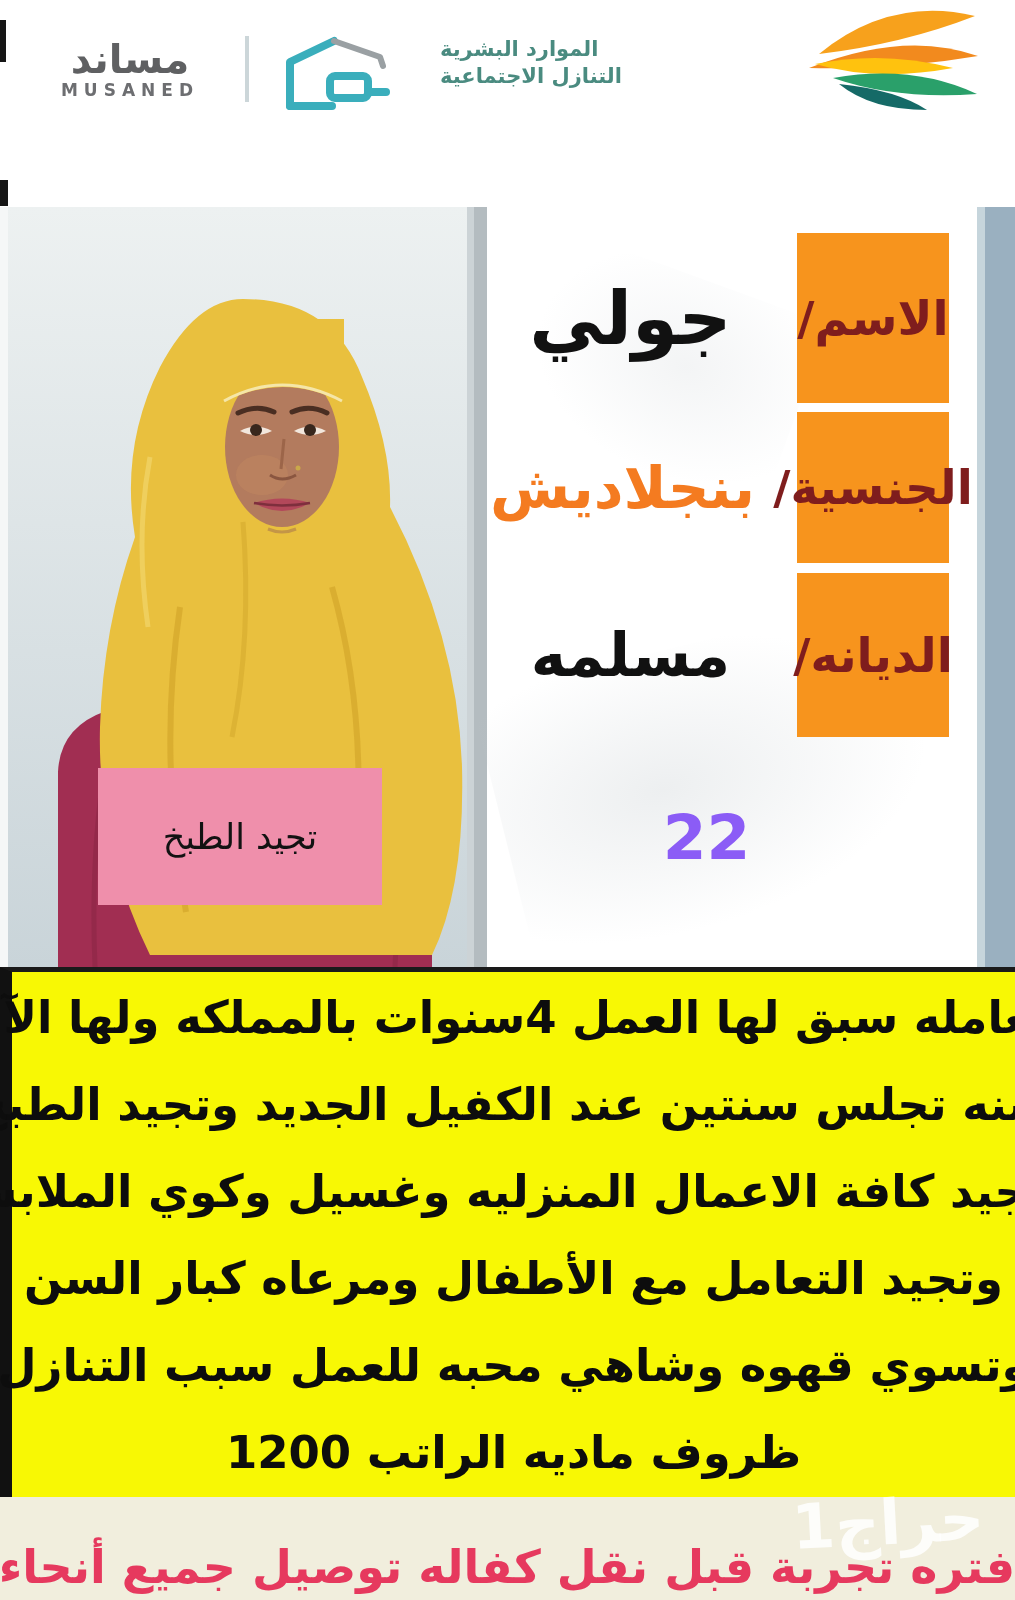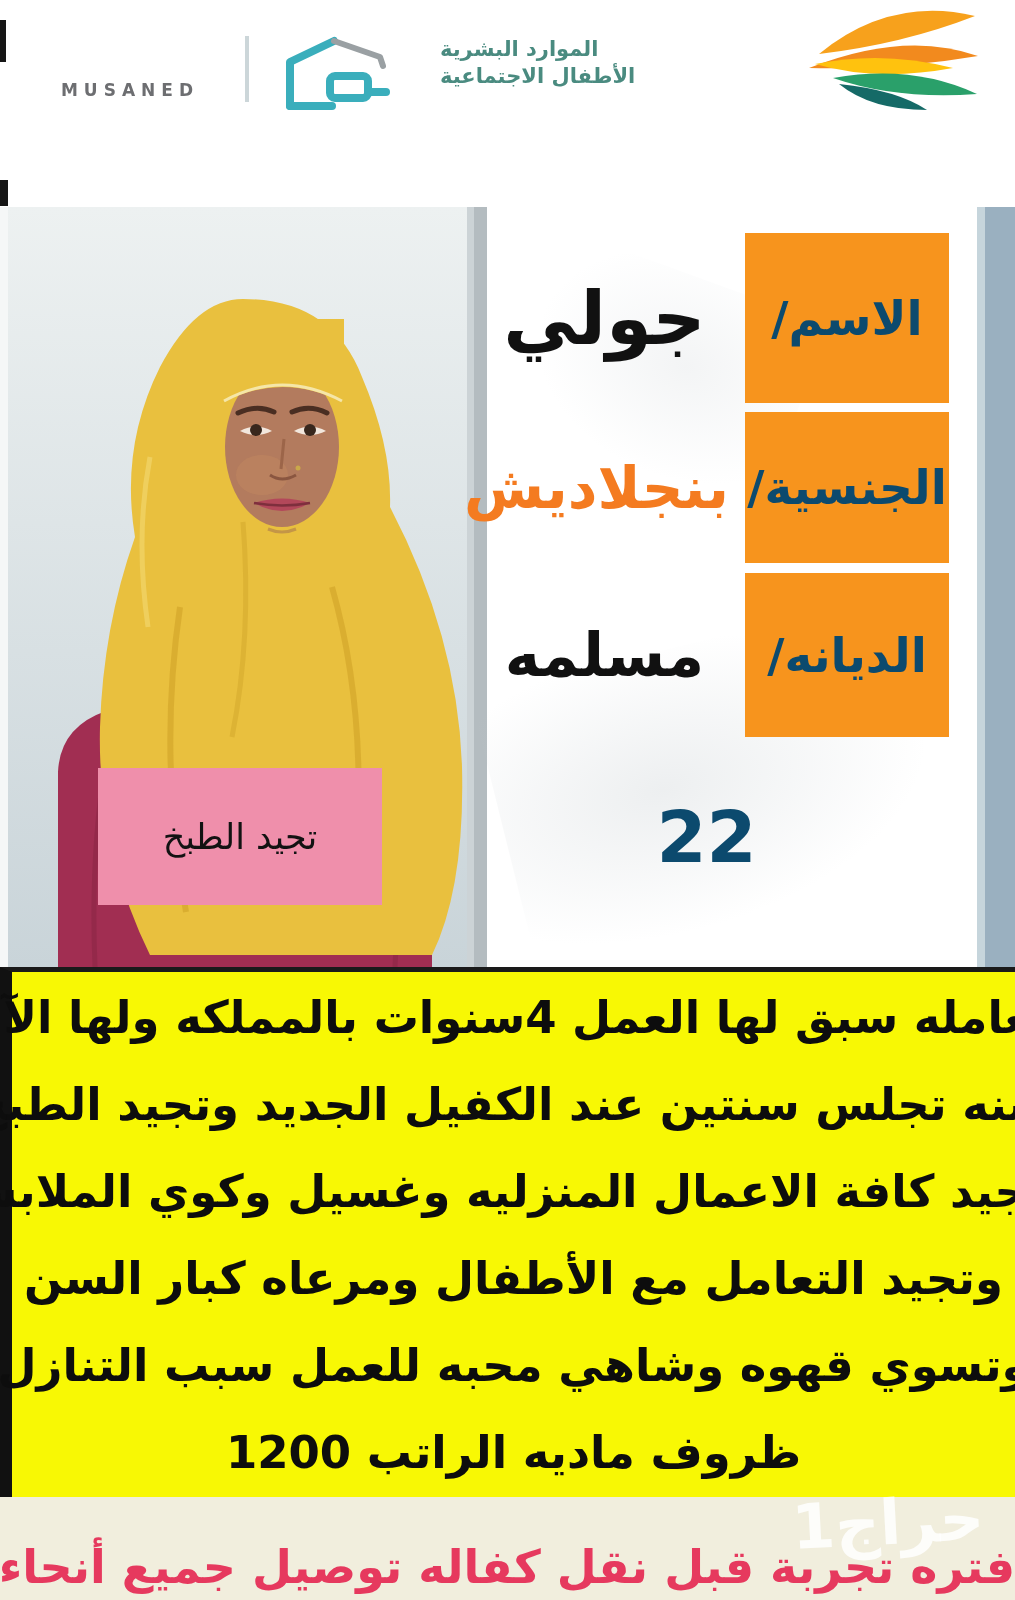--- a/index.html
+++ b/index.html
@@ -37,23 +37,23 @@
   .info-row{position:absolute;left:464px;width:485px;display:flex;}
   .row1{top:26px;height:170px;}
   .row2{top:205px;height:151px;gap:16px;}
   .row3{top:366px;height:164px;}
   .row4{top:540px;height:180px;}
   .info-value{flex:1;display:flex;align-items:center;justify-content:center;
     direction:rtl;font-weight:bold;color:#111;}
   .v-name{font-size:74px;}
   .v-nat{font-size:58px;color:#f47b20;}
   .v-rel{font-size:60px;}
-  .v-age{font-size:72px;color:#0c4a6e;}
-  .info-label{width:204px;background:#f7941d;display:flex;align-items:center;justify-content:center;
-    direction:rtl;font-size:47px;font-weight:bold;color:#0c4a6e;}
+  .v-age{font-size:63px;color:#8b5cf6;}
+  .info-label{width:152px;background:#f7941d;display:flex;align-items:center;justify-content:center;
+    direction:rtl;font-size:47px;font-weight:bold;color:#7f1d1d;}
   .skill-badge{position:absolute;left:98px;top:561px;width:284px;height:137px;
     background:#ef8fab;display:flex;align-items:center;justify-content:center;
     direction:rtl;font-size:35px;font-weight:normal;color:#121212;}
   
   .desc{position:absolute;left:0;top:967px;width:1015px;height:530px;background:#f8f804;
     border-top:5px solid #1a1a1a;border-left:12px solid #111;box-sizing:border-box;
     display:flex;flex-direction:column;justify-content:center;}
   .desc-line{height:87px;display:flex;align-items:center;justify-content:center;
     direction:rtl;font-size:45px;font-weight:bold;color:#0d0d0d;white-space:nowrap;}
   
@@ -66,34 +66,35 @@
 </style>
 </head>
 <body>
 
 <div class="page">
 
   <div class="header">
     <div class="artifact a1"></div>
 
     <div class="musaned">
+      <div class="musaned-ar">مساند</div>
       <div class="musaned-en">MUSANED</div>
       <div class="musaned-divider"></div>
       <svg class="musaned-house" width="130" height="80" viewBox="0 0 130 80">
         <path d="M 22 74 V 30 L 66 9" fill="none" stroke="#3aaebc" stroke-width="8" stroke-linecap="round" stroke-linejoin="round"></path>
         <path d="M 66 9 L 112 25 L 115 34" fill="none" stroke="#9aa0a3" stroke-width="6" stroke-linecap="round" stroke-linejoin="round"></path>
         <path d="M 22 74 H 64" fill="none" stroke="#3aaebc" stroke-width="8" stroke-linecap="round"></path>
         <rect x="62" y="44" width="38" height="22" rx="5" fill="none" stroke="#3aaebc" stroke-width="8"></rect>
         <path d="M 100 60 H 118" fill="none" stroke="#3aaebc" stroke-width="8" stroke-linecap="round"></path>
       </svg>
     </div>
 
     <div class="ministry-text">
       <div>الموارد البشرية</div>
-      <div>الأطفال الاجتماعية</div>
+      <div>التنازل الاجتماعية</div>
     </div>
 
     <svg class="ministry-emblem" width="175" height="105" viewBox="0 0 175 105">
       <path d="M 14 48 Q 85 -10 170 10 Q 98 38 14 48 Z" fill="#f7a11c"></path>
       <path d="M 4 62 Q 100 24 173 50 Q 92 64 4 62 Z" fill="#f28a1e"></path>
       <path d="M 10 58 Q 78 44 148 62 Q 72 76 10 58 Z" fill="#ffc20e"></path>
       <path d="M 28 72 Q 108 58 172 88 Q 92 94 28 72 Z" fill="#2aa06a"></path>
       <path d="M 34 78 Q 92 84 122 104 Q 66 104 34 78 Z" fill="#156a67"></path>
     </svg>
 

